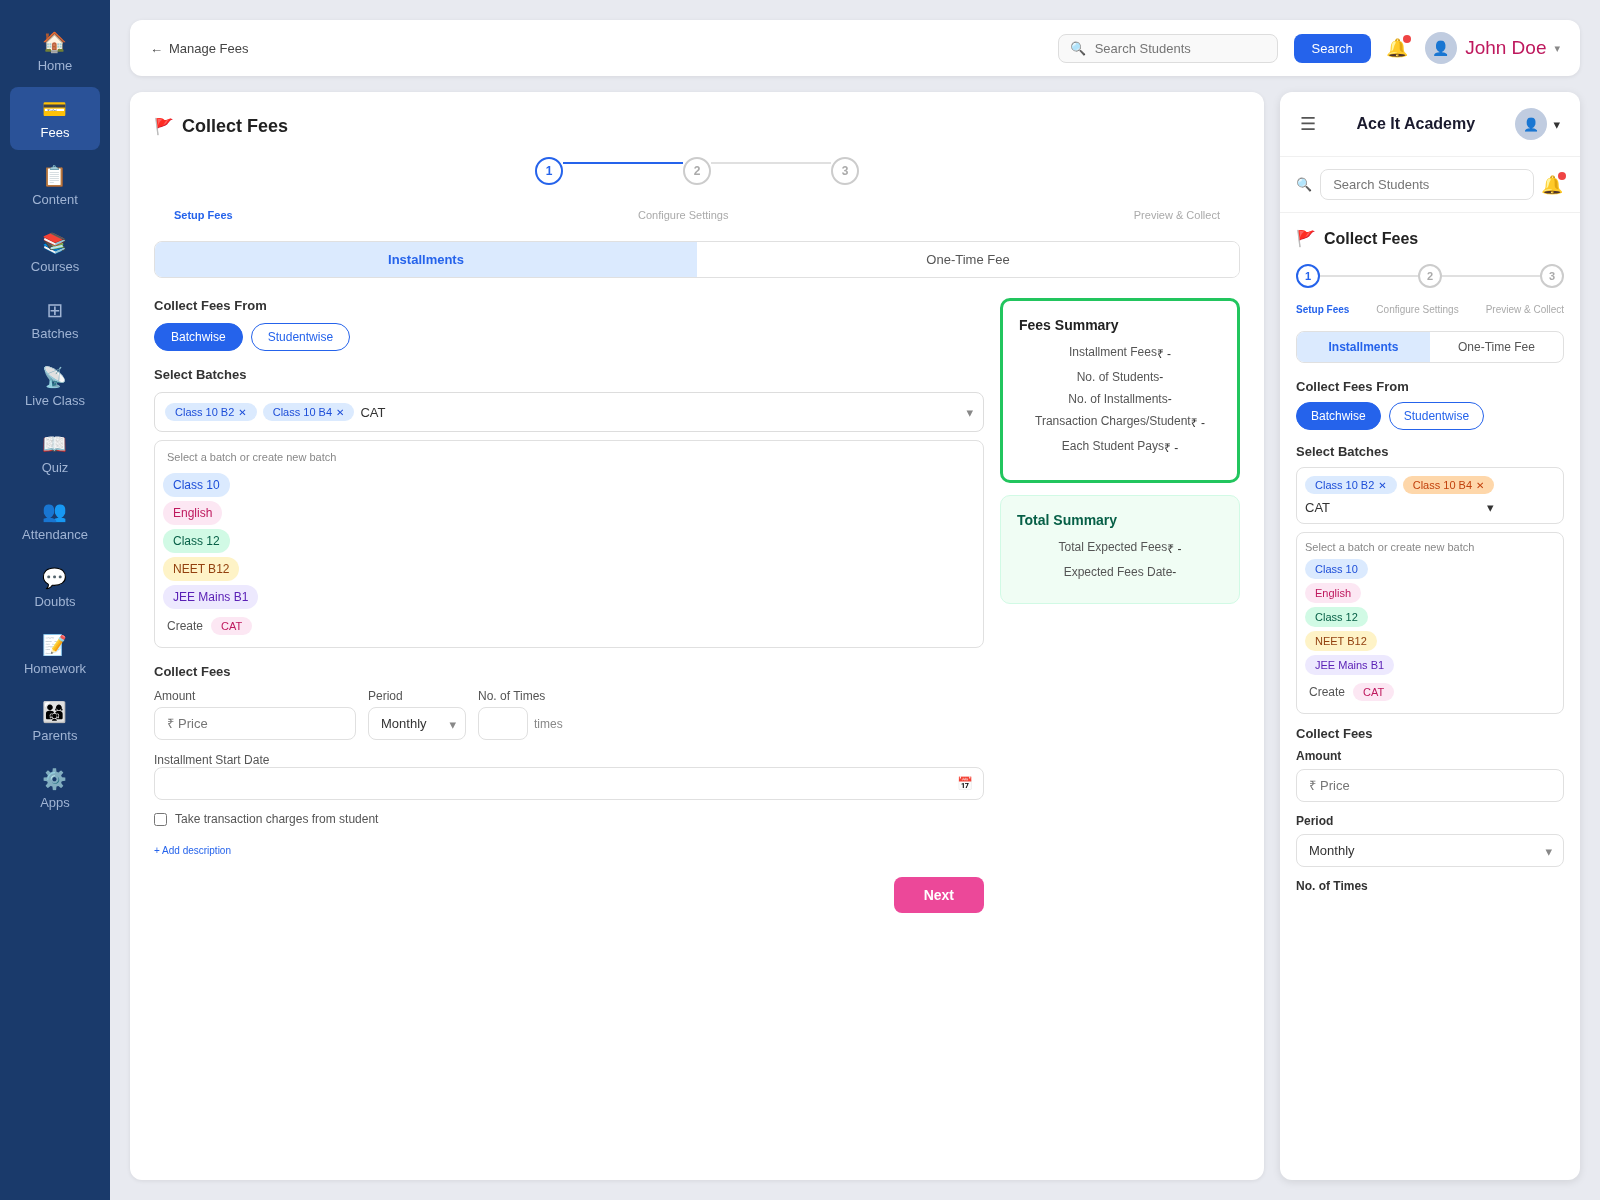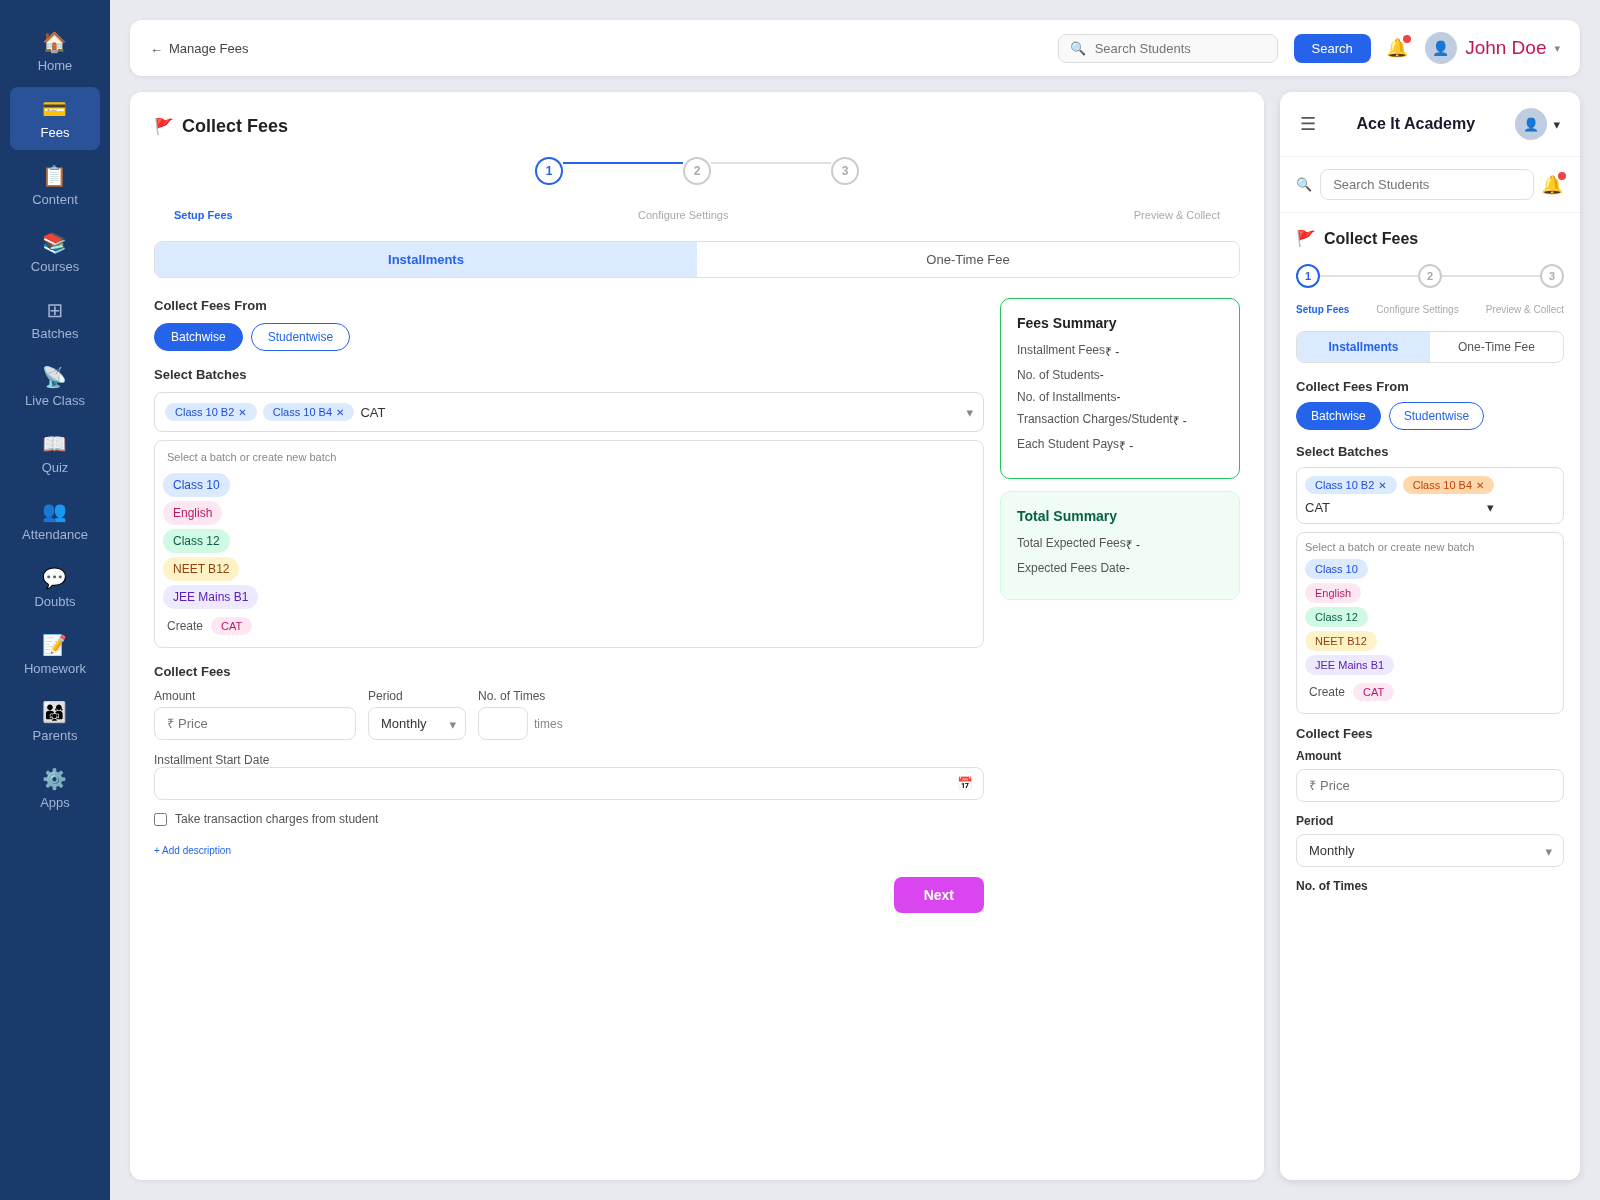--- a/index.html
+++ b/index.html
@@ -408,34 +408,34 @@
 
     .add-desc-link {
       color: #2563eb;
       font-size: 10px;
       cursor: pointer;
       text-decoration: none;
     }
 
     
     .fees-summary-card {
-      border: 1px solid #22c55e;
+      border: 3px solid #22c55e;
       border-radius: 10px;
       padding: 16px;
       margin-bottom: 12px;
     }
     .summary-title {
       font-size: 14px;
       font-weight: 700;
       color: #222;
       margin-bottom: 12px;
     }
     .summary-row {
       display: flex;
-      justify-content: flex-start;
+      justify-content: center;
       font-size: 12px;
       color: #555;
       margin-bottom: 8px;
     }
     .summary-value { color: #333; font-weight: 500; }
 
     .total-summary-card {
       background: #f0fdf4;
       border: 1px solid #d1fae5;
       border-radius: 10px;
@@ -448,21 +448,21 @@
       margin-bottom: 12px;
     }
 
     
     .next-btn-row {
       display: flex;
       justify-content: flex-end;
       margin-top: 20px;
     }
     .next-btn {
-      background: #d946ef;
+      background: #ec4899;
       color: #fff;
       border: none;
       border-radius: 8px;
       padding: 10px 30px;
       font-size: 14px;
       font-weight: 600;
       cursor: pointer;
     }
 
     

